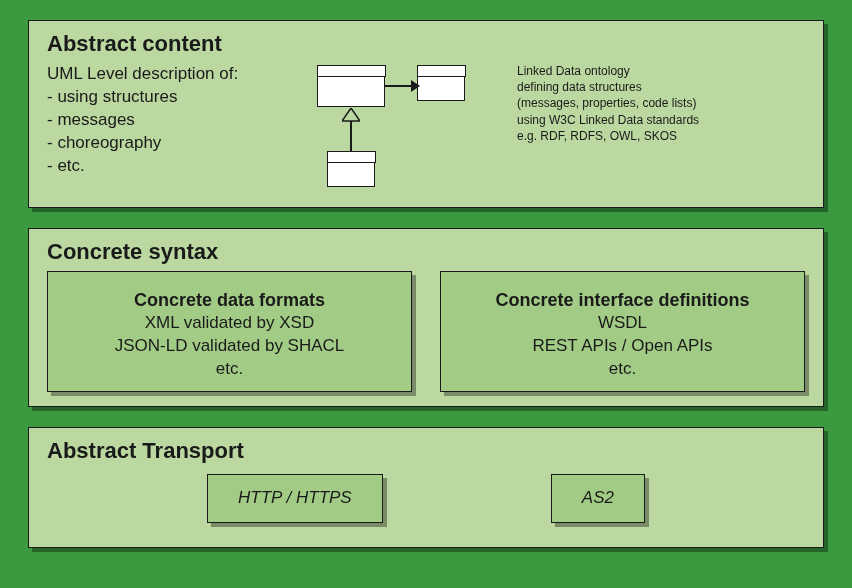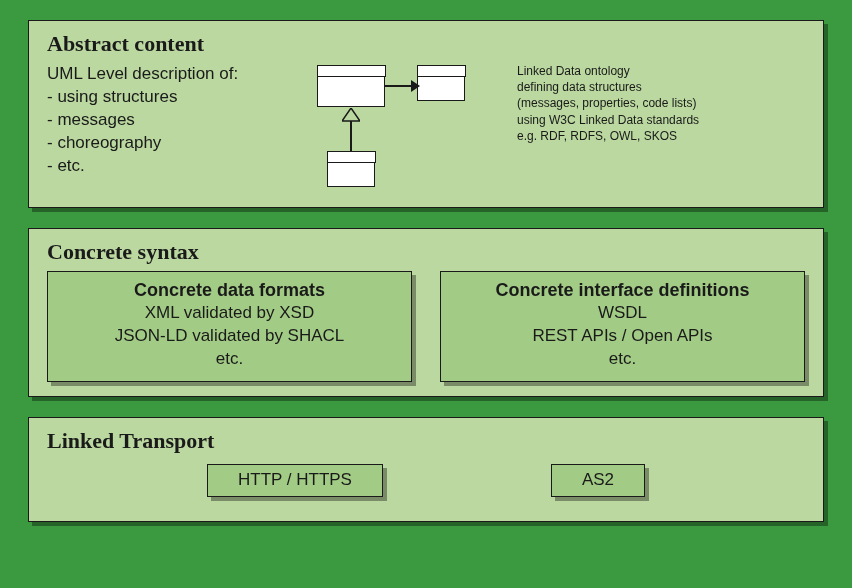--- a/index.html
+++ b/index.html
@@ -15,21 +15,20 @@
     background: #bad89f;
     border: 1px solid #1a1a1a;
     box-shadow: 4px 4px 0 rgba(0,0,0,0.35);
     margin-bottom: 20px;
     padding: 10px 18px 14px 18px;
   }
   .tier-title {
     font-weight: 700;
     font-size: 22px;
     margin-bottom: 6px;
-    font-family: Liberation Serif, serif;
   }
   
   .abstract-body {
     display: flex;
     align-items: flex-start;
     gap: 20px;
   }
   .abs-left {
     flex: 0 0 230px;
     font-size: 17px;
@@ -85,31 +84,31 @@
     display: flex;
     gap: 28px;
     justify-content: center;
     margin-top: 4px;
   }
   .subbox {
     background: #a2cc85;
     border: 1px solid #1a1a1a;
     box-shadow: 4px 4px 0 rgba(0,0,0,0.35);
     text-align: center;
-    padding: 6px 20px 10px 20px;
+    padding: 16px 20px 10px 20px;
     font-size: 17px;
     line-height: 1.35;
   }
   .subbox .sub-title {
     font-weight: 700;
     font-size: 18px;
   }
   .tier2 .subbox { flex: 1; }
   .tier3 .subs { justify-content: space-around; padding: 4px 90px 6px 90px; }
-  .tier3 .subbox { padding: 4px 30px; }
+  .tier3 .subbox { padding: 12px 30px; font-style: italic; }
   .tier3 { padding-bottom: 18px; }
 </style>
 </head>
 <body>
 
 <div class="tier tier1">
   <div class="tier-title">Abstract content</div>
   <div class="abstract-body">
     <div class="abs-left">
       <div>UML Level description of:</div>
@@ -153,21 +152,21 @@
     <div class="subbox">
       <div class="sub-title">Concrete interface definitions</div>
       <div>WSDL</div>
       <div>REST APIs / Open APIs</div>
       <div>etc.</div>
     </div>
   </div>
 </div>
 
 <div class="tier tier3">
-  <div class="tier-title">Linked Transport</div>
+  <div class="tier-title">Abstract Transport</div>
   <div class="subs">
     <div class="subbox">
       <span>HTTP / HTTPS</span>
     </div>
     <div class="subbox">
       <span>AS2</span>
     </div>
   </div>
 </div>
 

